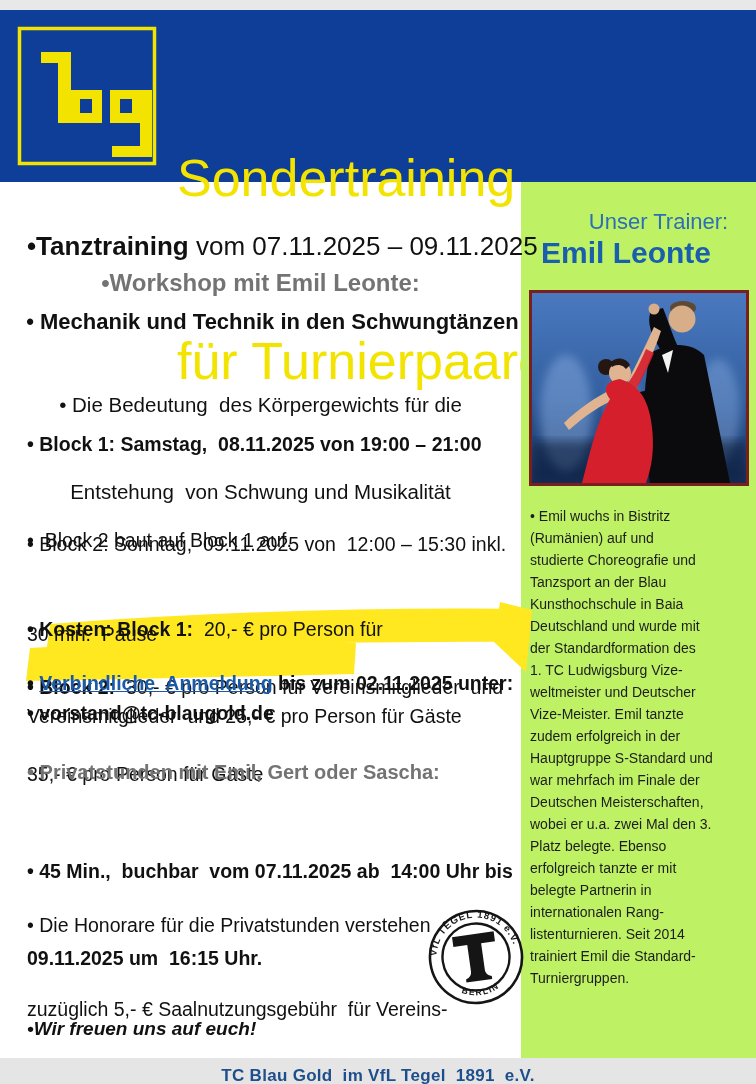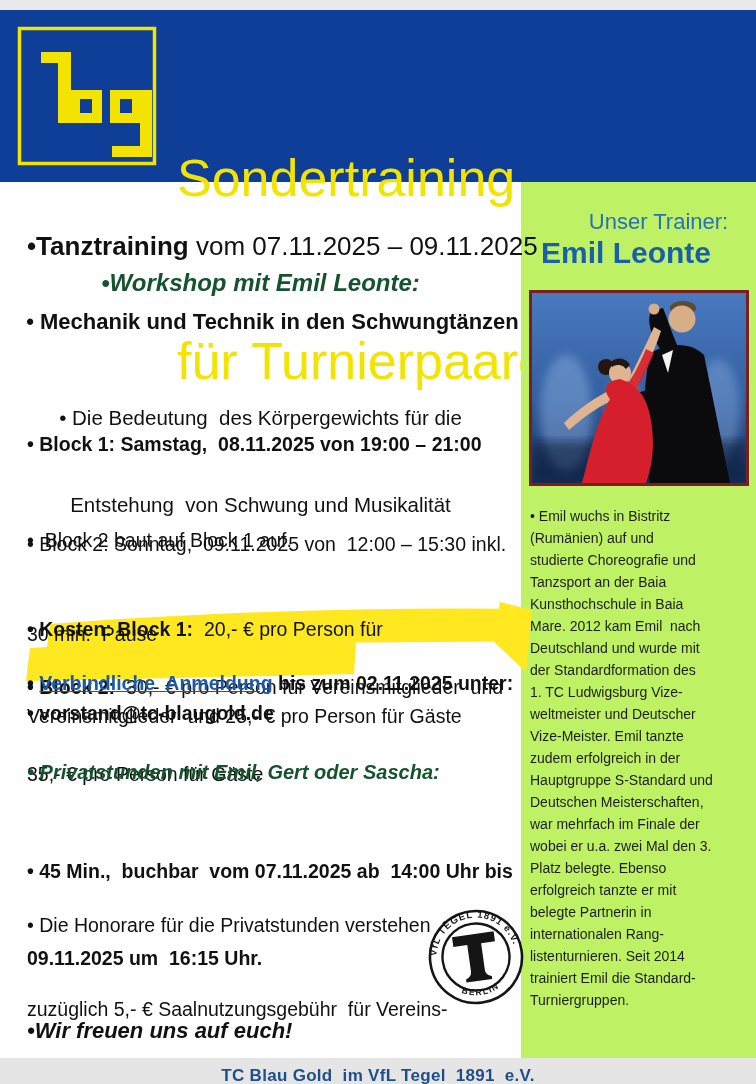--- a/index.html
+++ b/index.html
@@ -21,38 +21,38 @@
   .photo { position:absolute; left:8px; top:108px; width:214px; height:190px; border:3px solid #7a1f1f; background:#2c4f8c; }
   .bio { position:absolute; left:9px; top:323px; width:224px; font-size:14px; line-height:22px; color:#1d1d1d; }
   .bio div { white-space:pre; }
 
   
   .main { position:absolute; left:0; top:172px; width:412px; height:876px; z-index:1; }
   .m-item { position:absolute; left:27px; color:#111; font-size:19.5px; white-space:pre; z-index:1; }
   .m-item div { white-space:pre; }
   .center { left:0; width:521px; text-align:center; }
   .bold { font-weight:bold; }
-  .red { color:#14532d; font-weight:bold;font-style:italic; }
+  .red { color:#737373; font-weight:bold; }
   .link { color:#1b5aa8; font-weight:bold; text-decoration:underline; cursor:pointer; }
 
   .l1  { top:49px;  font-size:26px; }
   .l2  { top:87px;  font-size:24px; }
   .l3  { top:127px; font-size:22px; font-weight:bold;padding-left:12px; }
-  .l4  { top:163px; font-size:20.5px; line-height:29px; }
+  .l4  { top:150px; font-size:20.5px; line-height:29px; }
   .l5  { top:251px; font-weight:bold; }
   .l6  { top:287px; font-weight:normal; line-height:30px; }
   .l7  { top:347px; }
   .l8  { top:375px; line-height:29px; }
   .l9  { top:433px; line-height:29px; }
   .l10 { top:490px; font-weight:bold; }
   .l11 { top:520px; font-weight:bold; }
   .l12 { top:579px; font-size:20px; }
   .l13 { top:617px; font-weight:bold; line-height:29px; }
   .l14 { top:673px; line-height:28px; }
-  .l15 { top:836px; font-size:22px; font-weight:bold; font-style:italic; }
+  .l15 { top:836px; font-size:19px; font-weight:bold; font-style:italic; }
 
   .hl    { position:absolute; left:18px; top:414px; width:514px; height:90px; z-index:0; }
   .stamp { position:absolute; left:426px; top:725px; width:100px; height:100px; z-index:2; }
 
   
   .footer { position:absolute; left:0; top:1048px; width:756px; height:36px; background:#e5e5e5; text-align:center; z-index:2; }
   .footer span { font-size:17px; font-weight:bold; color:#1e4e8b; line-height:36px; letter-spacing:.3px; white-space:pre; }
 </style>
 </head>
 <body>
@@ -114,32 +114,31 @@
         <path d="M78,70 a12,12 0 0 1 20,2 l-4,4 a10,10 0 0 0 -14,-2 z" fill="#241712"></path>
         <path d="M78,106 C70,96 74,88 88,86 C106,92 114,104 118,122 C124,152 120,174 114,190 L50,190 C58,160 64,130 78,106 Z" fill="#d51f2c"></path>
         <path d="M96,90 C102,82 108,70 114,56 L122,60 C116,74 110,86 104,96 Z" fill="#d51f2c" opacity="0.9"></path>
       </svg>
     </div>
 
     <div class="bio">
         <div>• Emil wuchs in Bistritz</div>
         <div>(Rumänien) auf und</div>
         <div>studierte Choreografie und</div>
-        <div>Tanzsport an der Baia</div>
+        <div>Tanzsport an der Blau</div>
         <div>Kunsthochschule in Baia</div>
-        <div>Mare. 2012 kam Emil  nach</div>
         <div>Deutschland und wurde mit</div>
         <div>der Standardformation des</div>
         <div>1. TC Ludwigsburg Vize-</div>
         <div>weltmeister und Deutscher</div>
         <div>Vize-Meister. Emil tanzte</div>
         <div>zudem erfolgreich in der</div>
         <div>Hauptgruppe S-Standard und</div>
+        <div>war mehrfach im Finale der</div>
         <div>Deutschen Meisterschaften,</div>
-        <div>war mehrfach im Finale der</div>
         <div>wobei er u.a. zwei Mal den 3.</div>
         <div>Platz belegte. Ebenso</div>
         <div>erfolgreich tanzte er mit</div>
         <div>belegte Partnerin in</div>
         <div>internationalen Rang-</div>
         <div>listenturnieren. Seit 2014</div>
         <div>trainiert Emil die Standard-</div>
         <div>Turniergruppen.</div>
       </div>
   </div>

